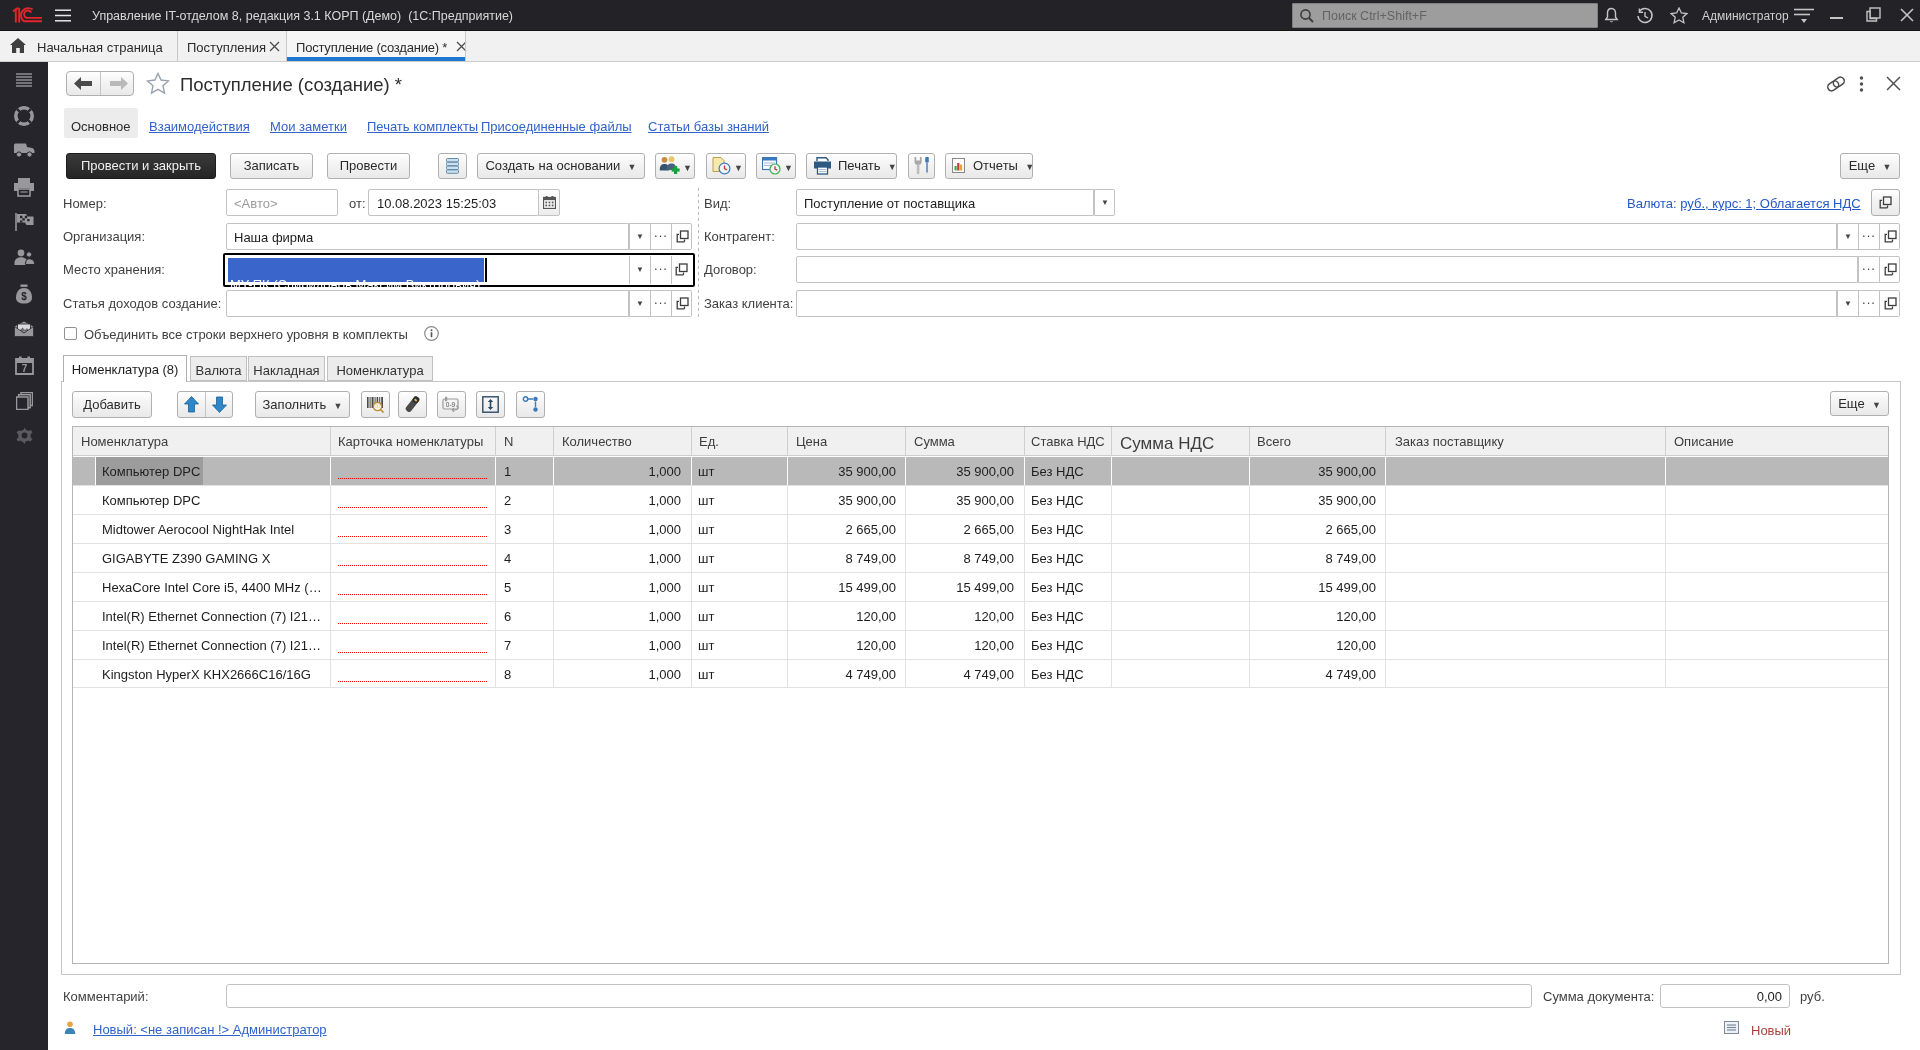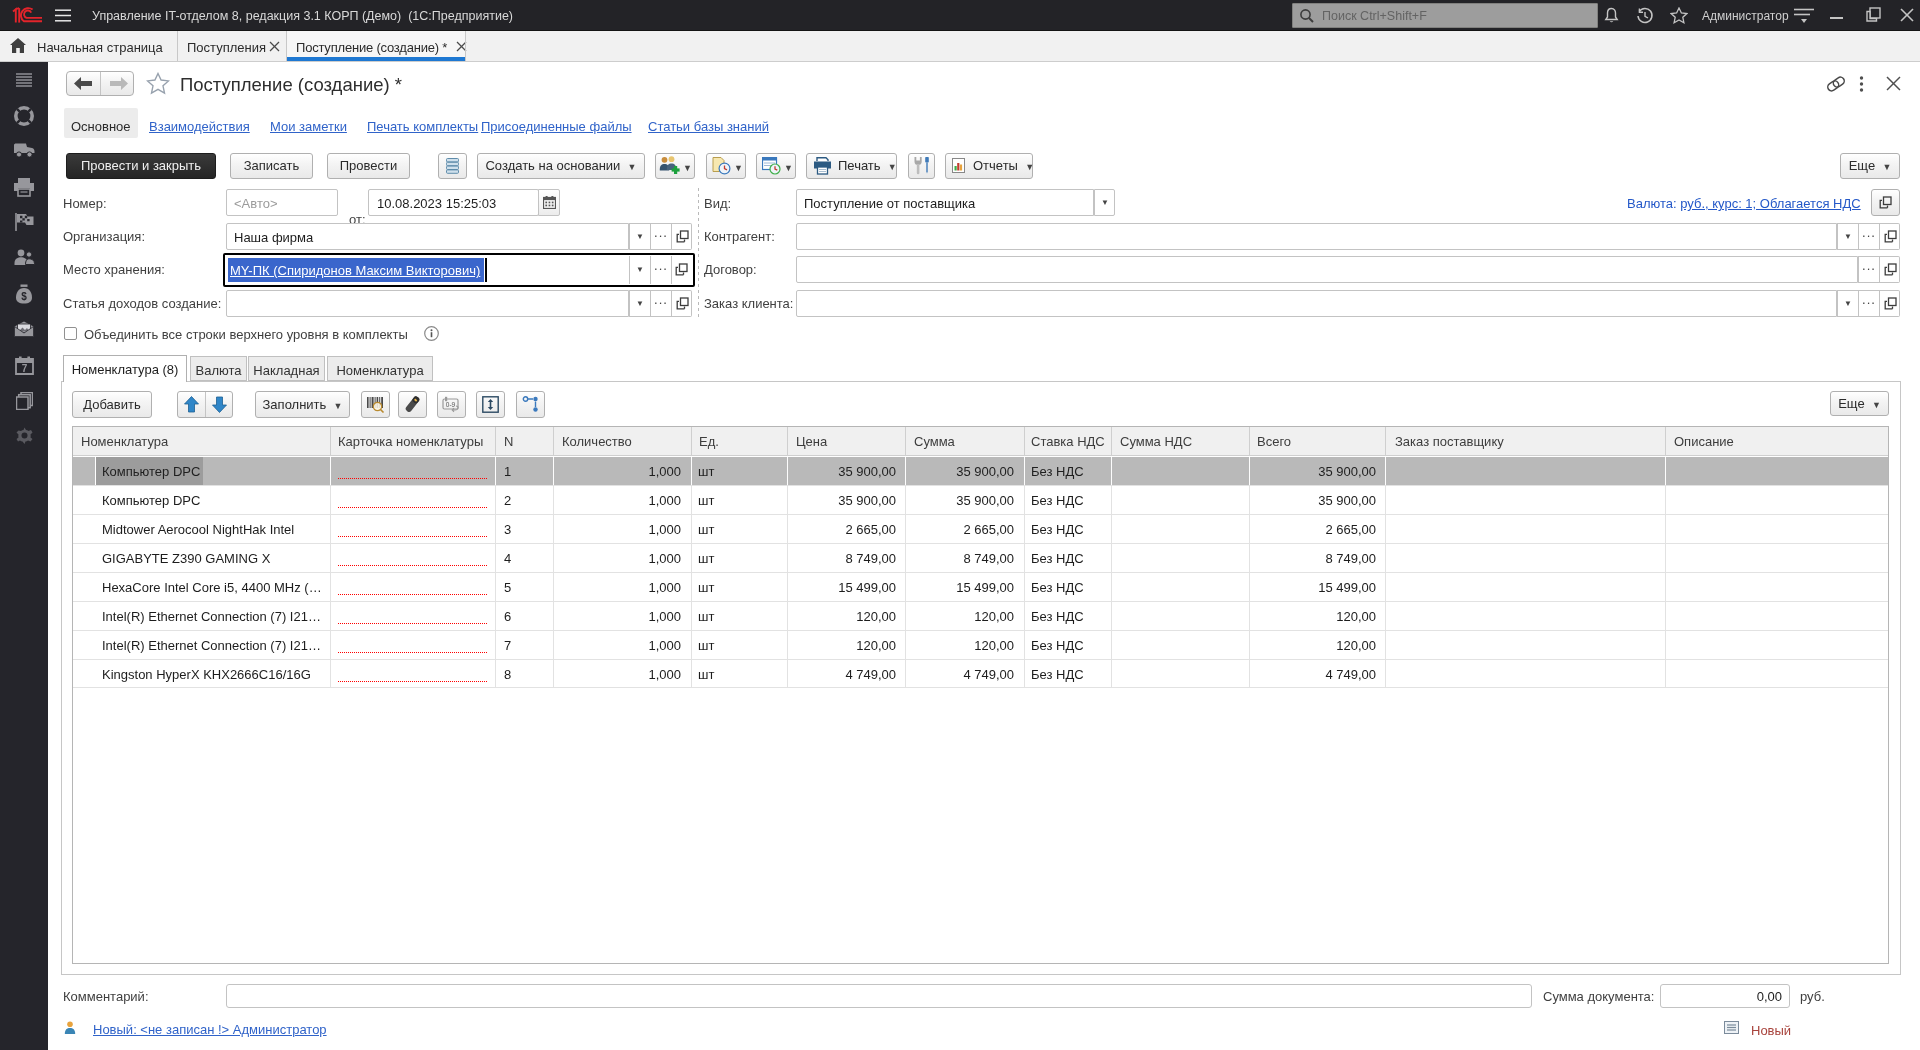--- a/index.html
+++ b/index.html
@@ -277,21 +277,21 @@
   <rect x="2.5" y="8" width="2.2" height="4.5" fill="#3fae49"></rect>
   <rect x="5.2" y="5" width="2.2" height="7.5" fill="#c23b2e"></rect>
   <rect x="7.9" y="6.5" width="2.2" height="6" fill="#e8a33d"></rect>
 </svg>
 <div class="abs" style="left:973px;top:158px;font-size:13px;color:#2b2b2b;">Отчеты&nbsp; <span style="font-size:9px;color:#444;">▼</span></div>
 <div class="btn" style="left:1840px;top:153px;width:60px;height:26px;line-height:24px;font-size:13px;">Еще&nbsp; <span style="font-size:9px;color:#444;">▼</span></div>
 
 <div class="lbl" style="left:63px;top:196px;">Номер:</div>
 <div class="inp" style="left:226px;top:189px;width:112px;height:27px;"></div>
 <div class="abs" style="left:234px;top:196px;font-size:13px;color:#9b9b9b;">&lt;Авто&gt;</div>
-<div class="lbl" style="left:349px;top:196px;margin-top:16px;">от:</div>
+<div class="lbl" style="left:349px;top:196px;">от:</div>
 <div class="inp" style="left:368px;top:189px;width:171px;height:27px;"></div>
 <div class="blk" style="left:377px;top:196px;">10.08.2023 15:25:03</div>
 <div class="abs" style="left:538px;top:189px;width:22px;height:27px;background:linear-gradient(#fff,#ececec);border:1px solid #c3c3c3;border-radius:0 2px 2px 0;"></div>
 <svg class="abs" style="left:543px;top:196px;" width="13" height="13" viewBox="0 0 13 13">
   <rect x="0.5" y="1.5" width="12" height="11" fill="none" stroke="#555" stroke-width="1.2"></rect>
   <rect x="0.5" y="1.5" width="12" height="2.6" fill="#555"></rect>
   <rect x="2.6" y="0" width="2" height="2.6" fill="#555"></rect>
       <rect x="8.4" y="0" width="2" height="2.6" fill="#555"></rect>
   <g fill="#555">
         <rect x="2.4" y="5.6" width="1.7" height="1.7"></rect>
@@ -318,21 +318,21 @@
         <g fill="none" stroke="#3c3c3c" stroke-width="1.3">
           <rect x="4.5" y="1" width="7.5" height="7.5"></rect>
           <path d="M8.5 11.8 L1.2 11.8 L1.2 4.4 L3 4.4 M8.5 9.5 L8.5 11.8"></path>
         </g>
       </svg>
     </div>
 
 <div class="lbl" style="left:63px;top:262px;">Место хранения:</div>
 <div class="abs" style="left:223px;top:253px;width:472px;height:34px;border:2px solid #000;border-radius:2px;background:#fff;"></div>
 <div class="abs" style="left:228px;top:258px;width:256px;height:24px;background:#3a66cc;"></div>
-<div class="abs" style="left:230px;top:263px;font-size:13px;color:#fff;white-space:nowrap;text-decoration:underline;">MY-ПК (Спиридонов Максим Викторович)</div>
+<div class="abs" style="left:230px;top:277px;font-size:13px;color:#fff;white-space:nowrap;">MY-ПК (Спиридонов Максим Викторович)</div>
 <div class="abs" style="left:485px;top:258px;width:2px;height:24px;background:#000;"></div>
 <div class="abs" style="left:629px;top:256px;width:1px;height:28px;background:#c3c3c3;"></div>
 <div class="abs" style="left:650px;top:256px;width:1px;height:28px;background:#c3c3c3;"></div>
 <div class="abs" style="left:671px;top:256px;width:1px;height:28px;background:#c3c3c3;"></div>
 <div class="abs" style="left:631px;top:265px;width:18px;text-align:center;font-size:8px;color:#444;">▼</div>
 <div class="abs" style="left:652px;top:258px;width:18px;text-align:center;font-size:13px;color:#444;letter-spacing:1px;">...</div>
 <svg class="abs" style="left:675px;top:263px;" width="13" height="13" viewBox="0 0 13 13">
       <g fill="none" stroke="#3c3c3c" stroke-width="1.3">
         <rect x="4.5" y="1" width="7.5" height="7.5"></rect>
         <path d="M8.5 11.8 L1.2 11.8 L1.2 4.4 L3 4.4 M8.5 9.5 L8.5 11.8"></path>
@@ -498,21 +498,21 @@
 <div class="abs" style="left:73px;top:427px;width:1815px;height:29px;background:#f0f0f0;border-bottom:1px solid #cfcfcf;"></div>
 
 <div class="abs" style="left:81px;top:434px;font-size:13px;color:#3d3d3d;">Номенклатура</div>
 <div class="abs" style="left:338px;top:434px;font-size:13px;color:#3d3d3d;">Карточка номенклатуры</div>
 <div class="abs" style="left:504px;top:434px;font-size:13px;color:#3d3d3d;">N</div>
 <div class="abs" style="left:562px;top:434px;font-size:13px;color:#3d3d3d;">Количество</div>
 <div class="abs" style="left:699px;top:434px;font-size:13px;color:#3d3d3d;">Ед.</div>
 <div class="abs" style="left:796px;top:434px;font-size:13px;color:#3d3d3d;">Цена</div>
 <div class="abs" style="left:914px;top:434px;font-size:13px;color:#3d3d3d;">Сумма</div>
 <div class="abs" style="left:1031px;top:434px;font-size:13px;color:#3d3d3d;">Ставка НДС</div>
-<div class="abs" style="left:1120px;top:434px;font-size:13px;color:#3d3d3d;">Сумма НДС</div>
+<div class="abs" style="left:1120px;top:434px;font-size:17px;color:#3d3d3d;">Сумма НДС</div>
 <div class="abs" style="left:1257px;top:434px;font-size:13px;color:#3d3d3d;">Всего</div>
 <div class="abs" style="left:1395px;top:434px;font-size:13px;color:#3d3d3d;">Заказ поставщику</div>
 <div class="abs" style="left:1674px;top:434px;font-size:13px;color:#3d3d3d;">Описание</div>
 
 <div class="abs" style="left:73px;top:457px;width:1815px;height:28px;background:#b9b9b9;"></div>
 <div class="abs" style="left:96px;top:457px;width:107px;height:28px;background:#9c9c9c;"></div>
 <div class="abs" style="left:95px;top:457px;width:1px;height:28px;background:#fff;"></div>
 
 <div id="grid">
 <div class="abs" style="left:330px;top:427px;width:1px;height:29px;background:#cfcfcf"></div>

